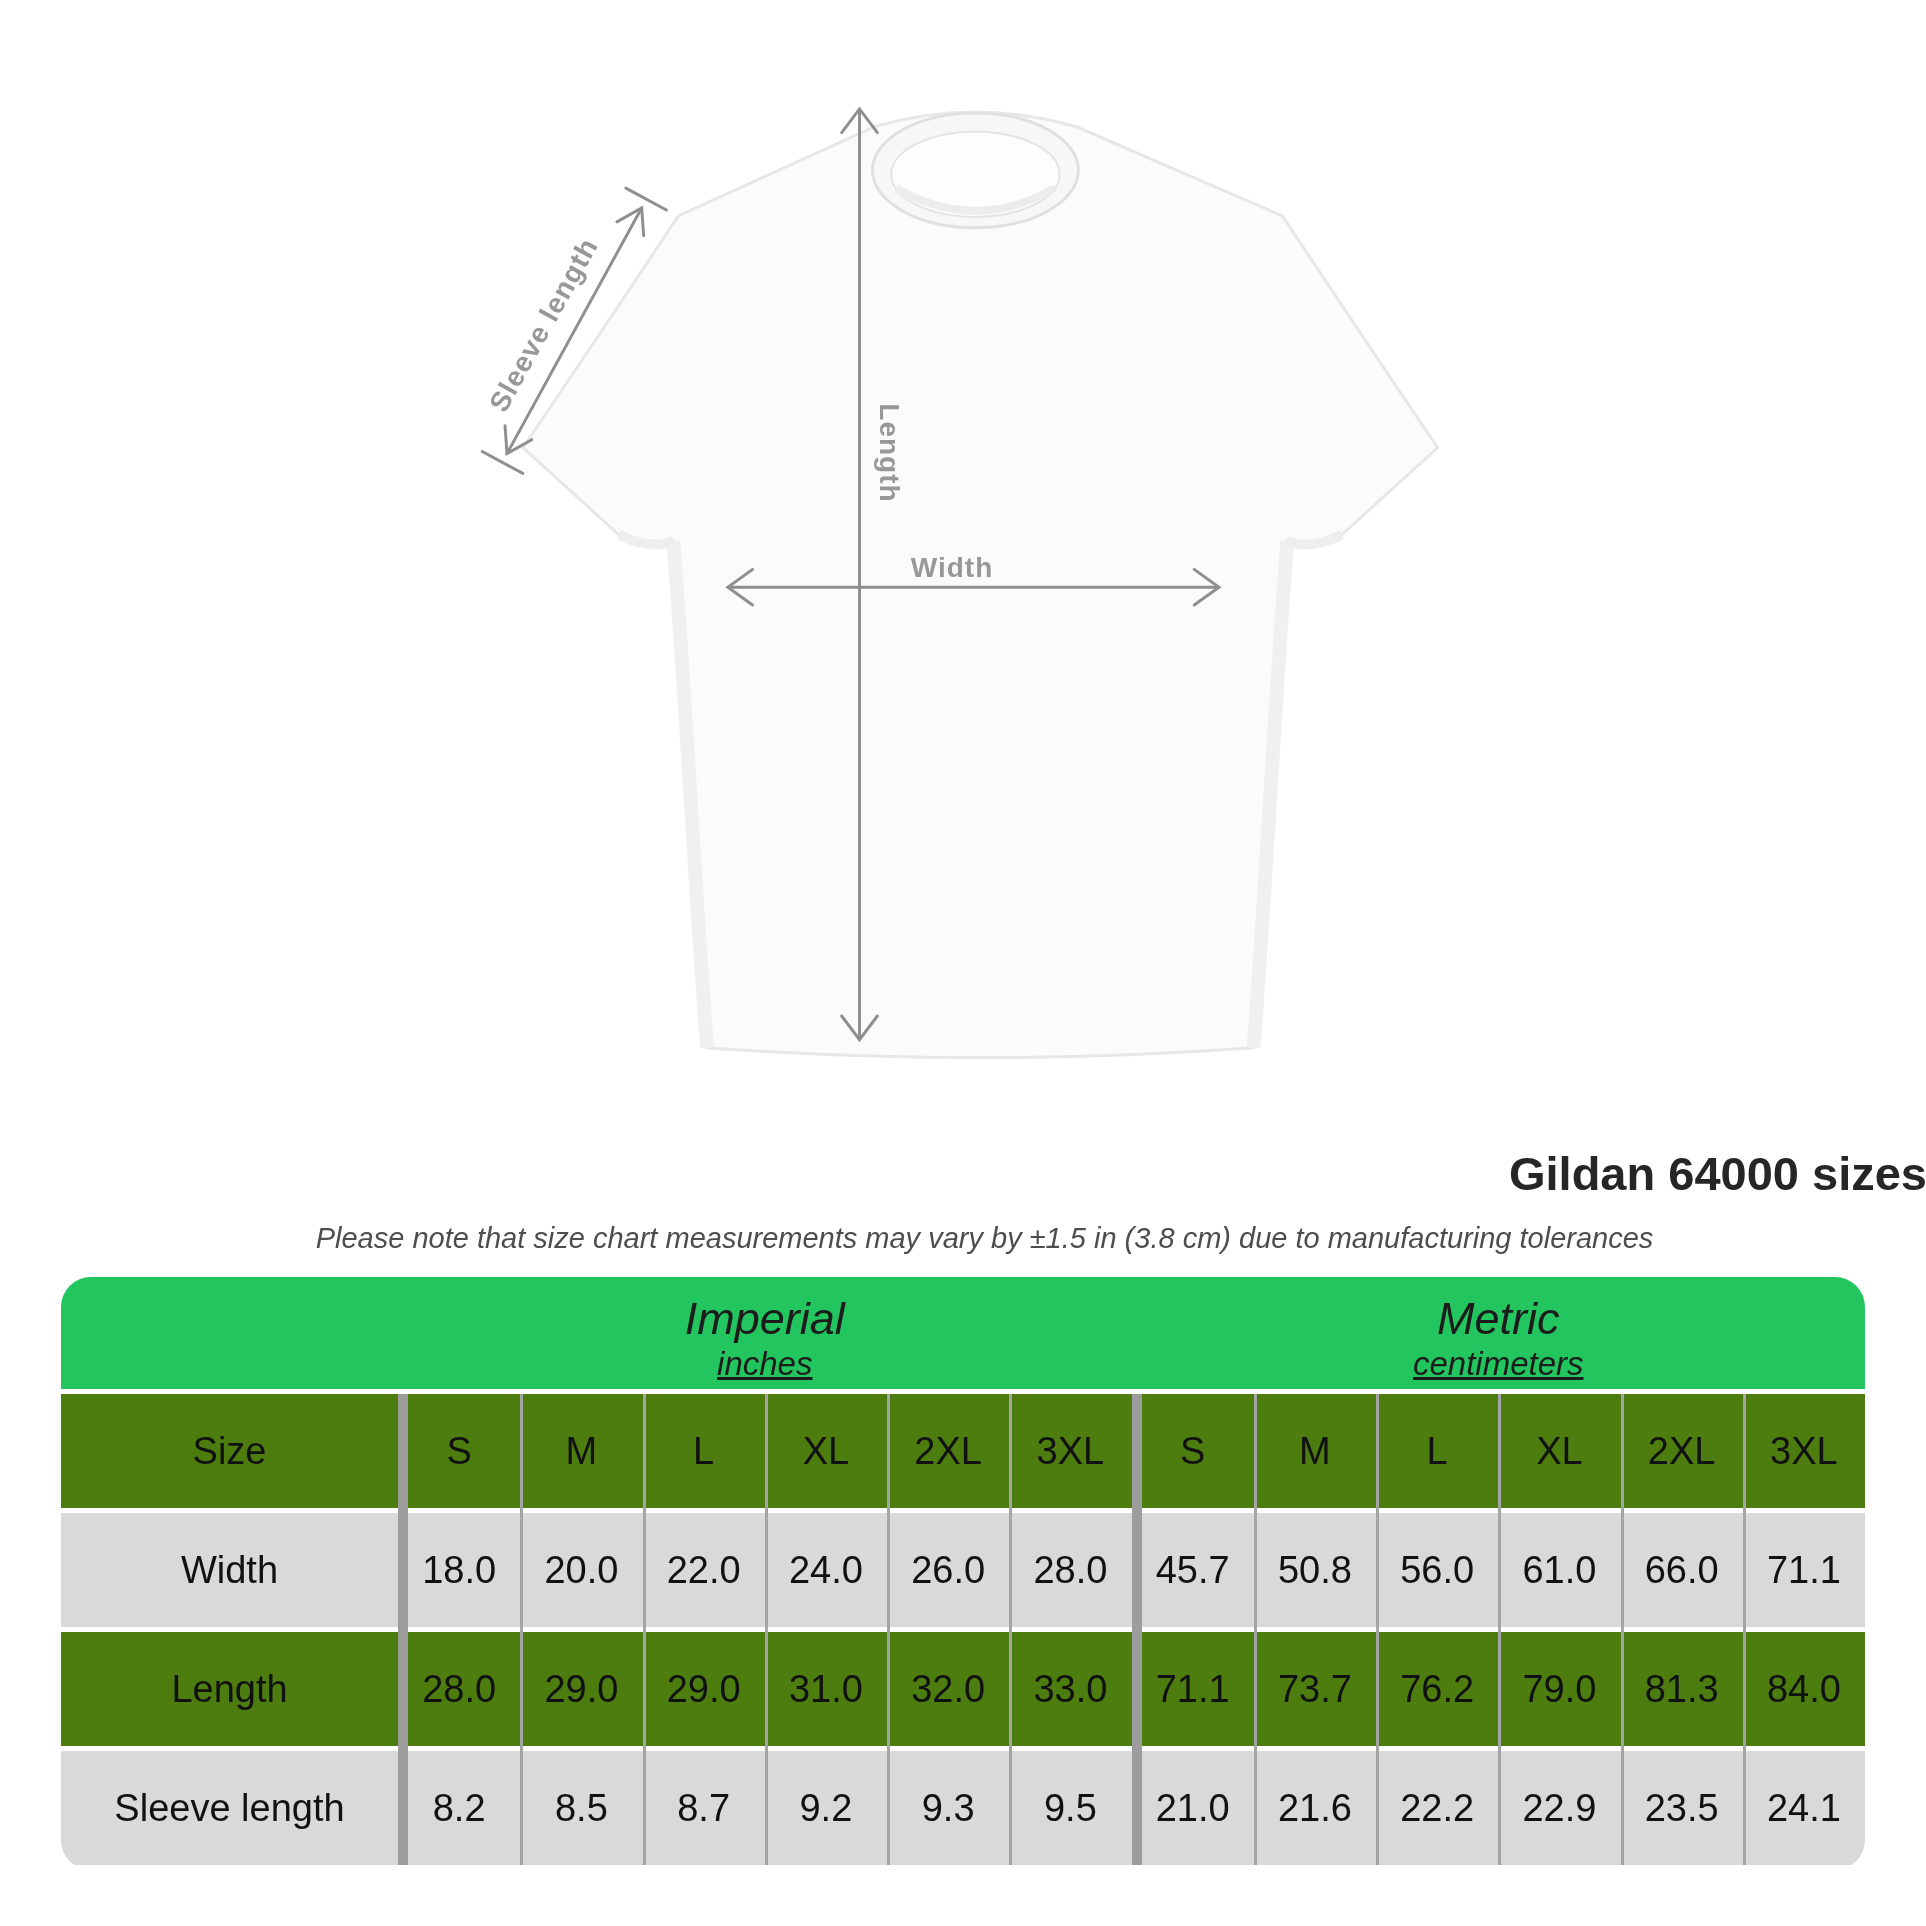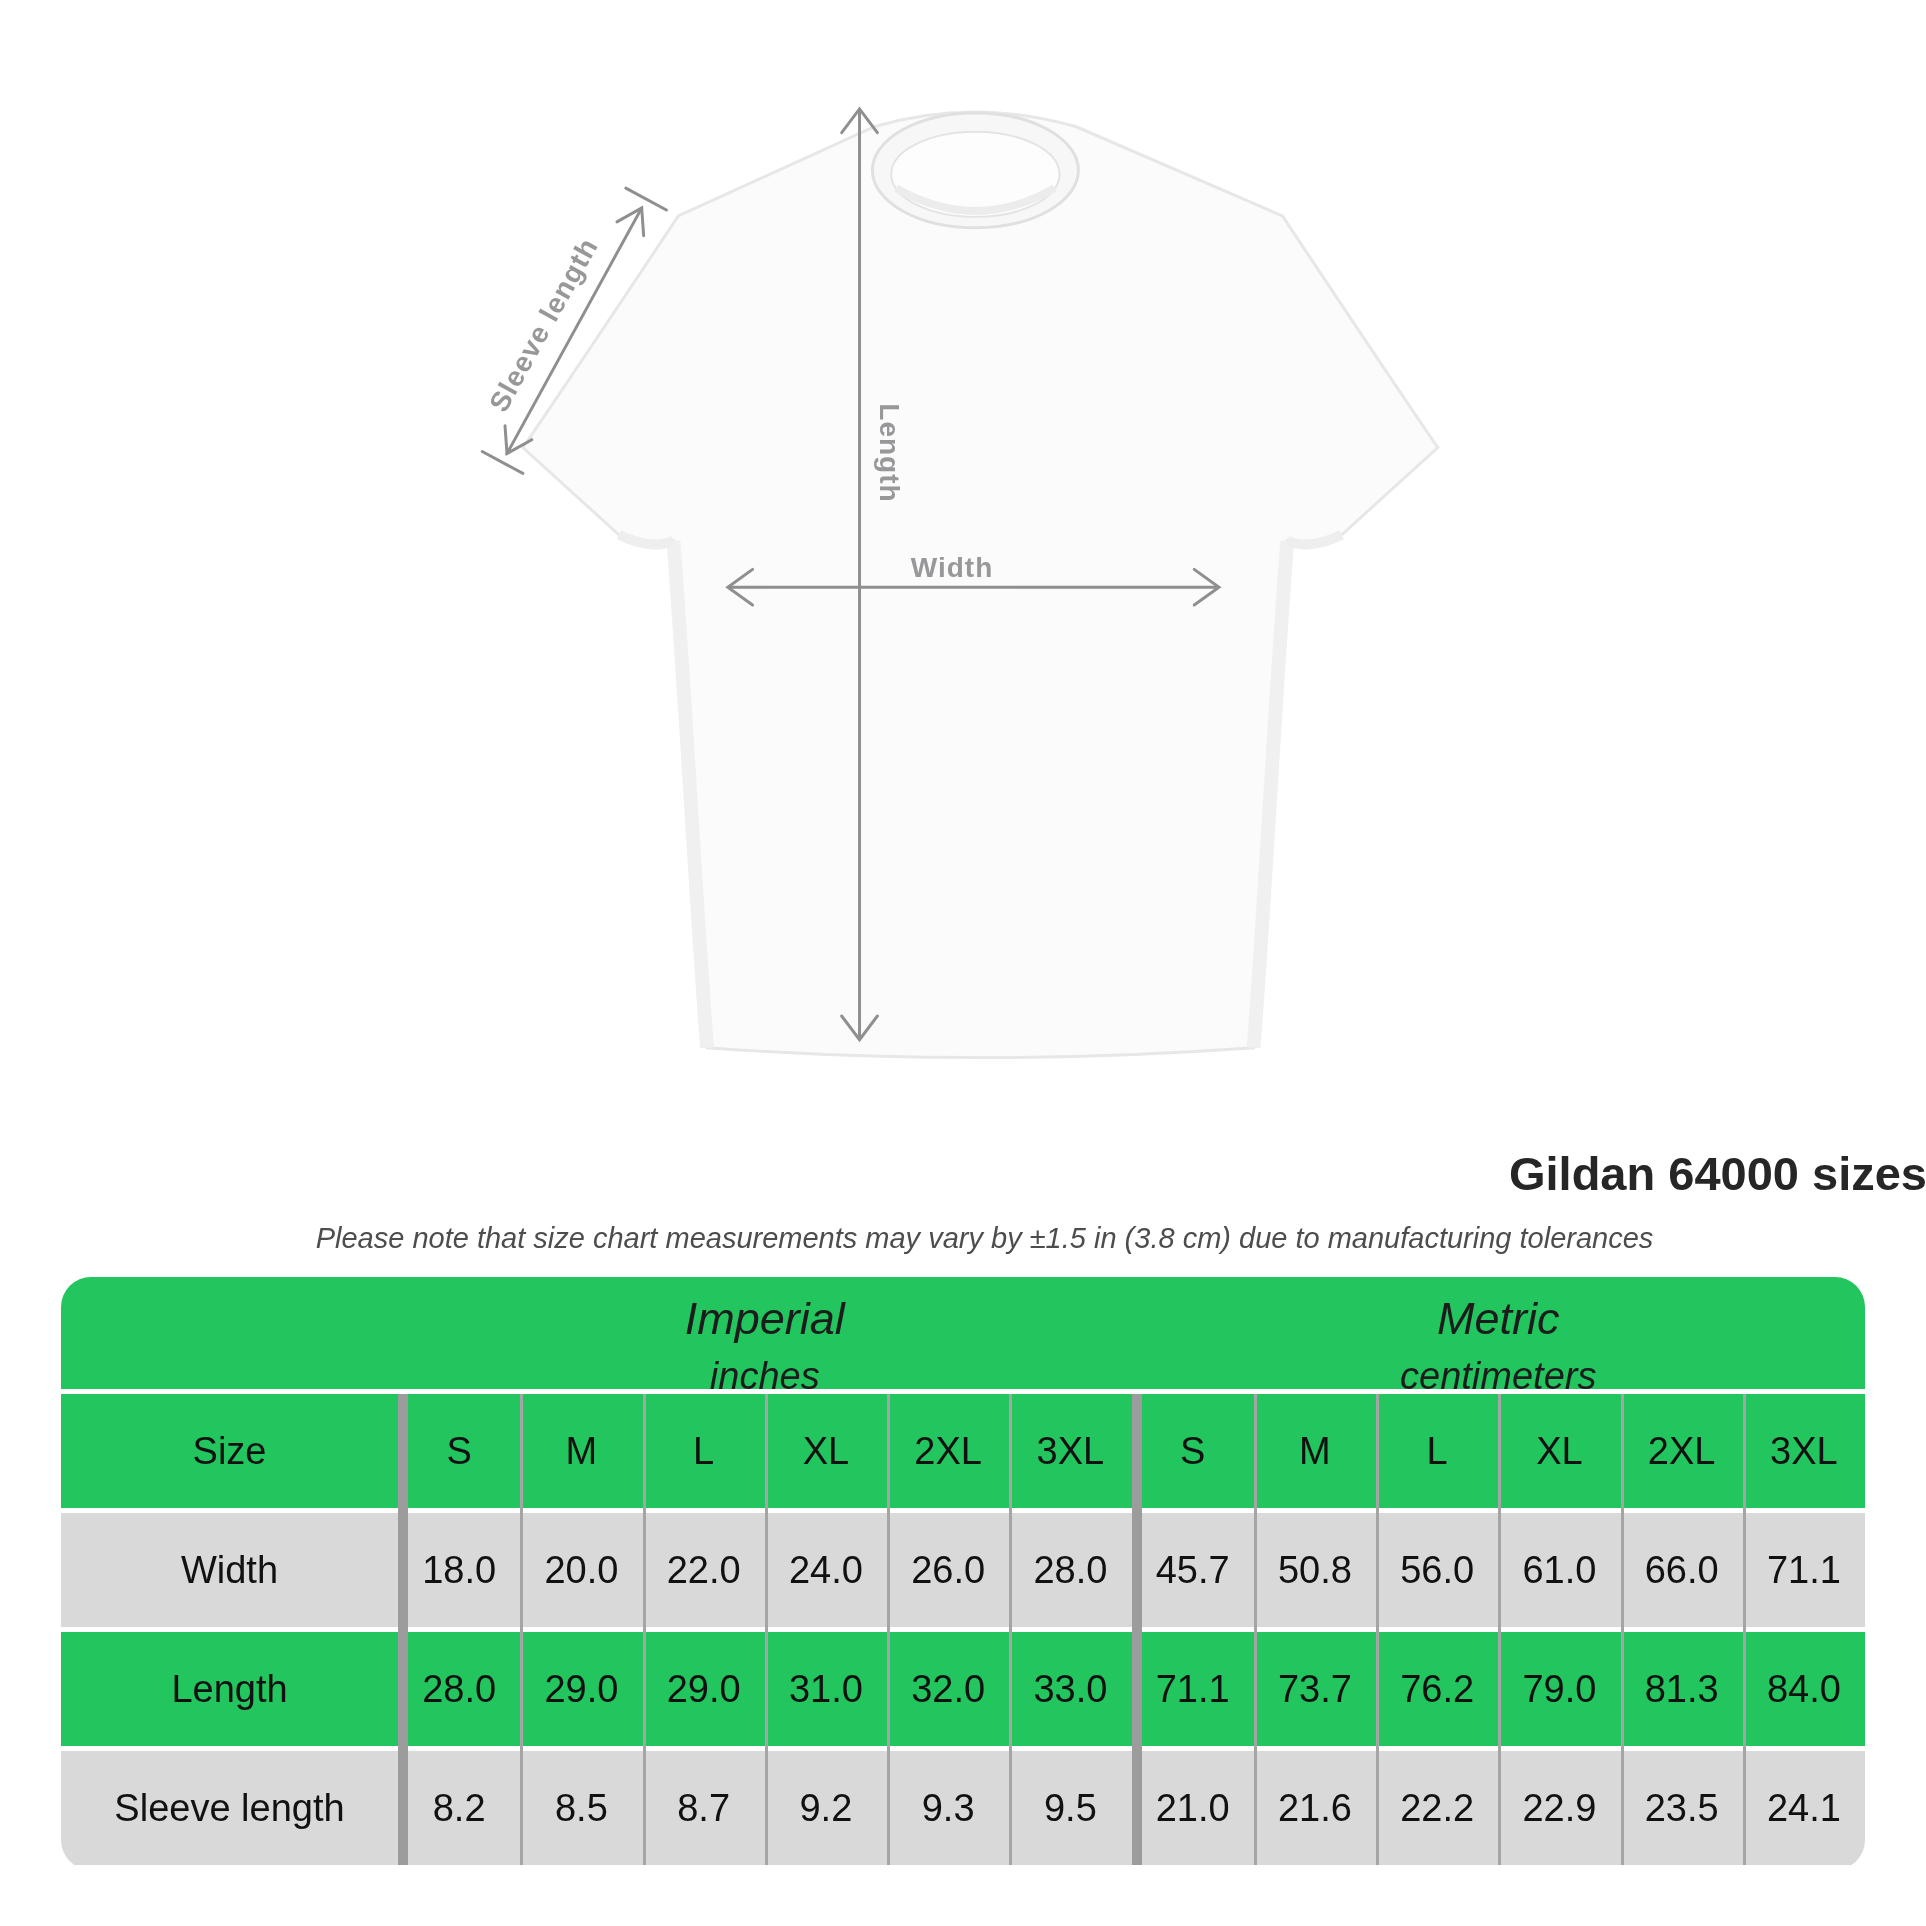--- a/index.html
+++ b/index.html
@@ -38,33 +38,33 @@
     position:absolute;left:61px;top:1277px;width:1804px;
     border-radius:30px;overflow:hidden;background:#ffffff;
   }
   .band{
     display:grid;
     grid-template-columns:337px repeat(12,1fr);
     height:112px;background:#22c55e;margin-bottom:5px;
   }
   .band-group{grid-column:span 6;text-align:center;color:#1c1c1c;}
   .band-group .g-name{font-style:italic;font-size:45px;margin-top:16px;}
-  .band-group .g-unit{font-style:italic;font-size:38px;margin-top:10px;}
+  .band-group .g-unit{font-style:italic;font-size:33px;margin-top:0;text-decoration:underline;}
   .rows{position:relative;}
   .grid-row{
     display:grid;
     grid-template-columns:337px repeat(12,1fr);
     height:114px;margin-bottom:5px;
   }
   .grid-row:last-child{margin-bottom:0;}
   .cell{
     display:flex;align-items:center;justify-content:center;
     font-size:38px;color:#111111;
   }
-  .r-light .cell{background:#22c55e;}
+  .r-light .cell{background:#4d7c0f;}
   .r-dark .cell{background:#d9d9d9;}
   .dividers{
     position:absolute;inset:0;
     display:grid;grid-template-columns:337px repeat(12,1fr);
     pointer-events:none;
   }
   .dividers div{border-left:3px solid #a5a5a5;}
   .dividers div:first-child{border-left:none;}
   .dividers div.thick{border-left:10px solid #9c9c9c;}
 </style>

